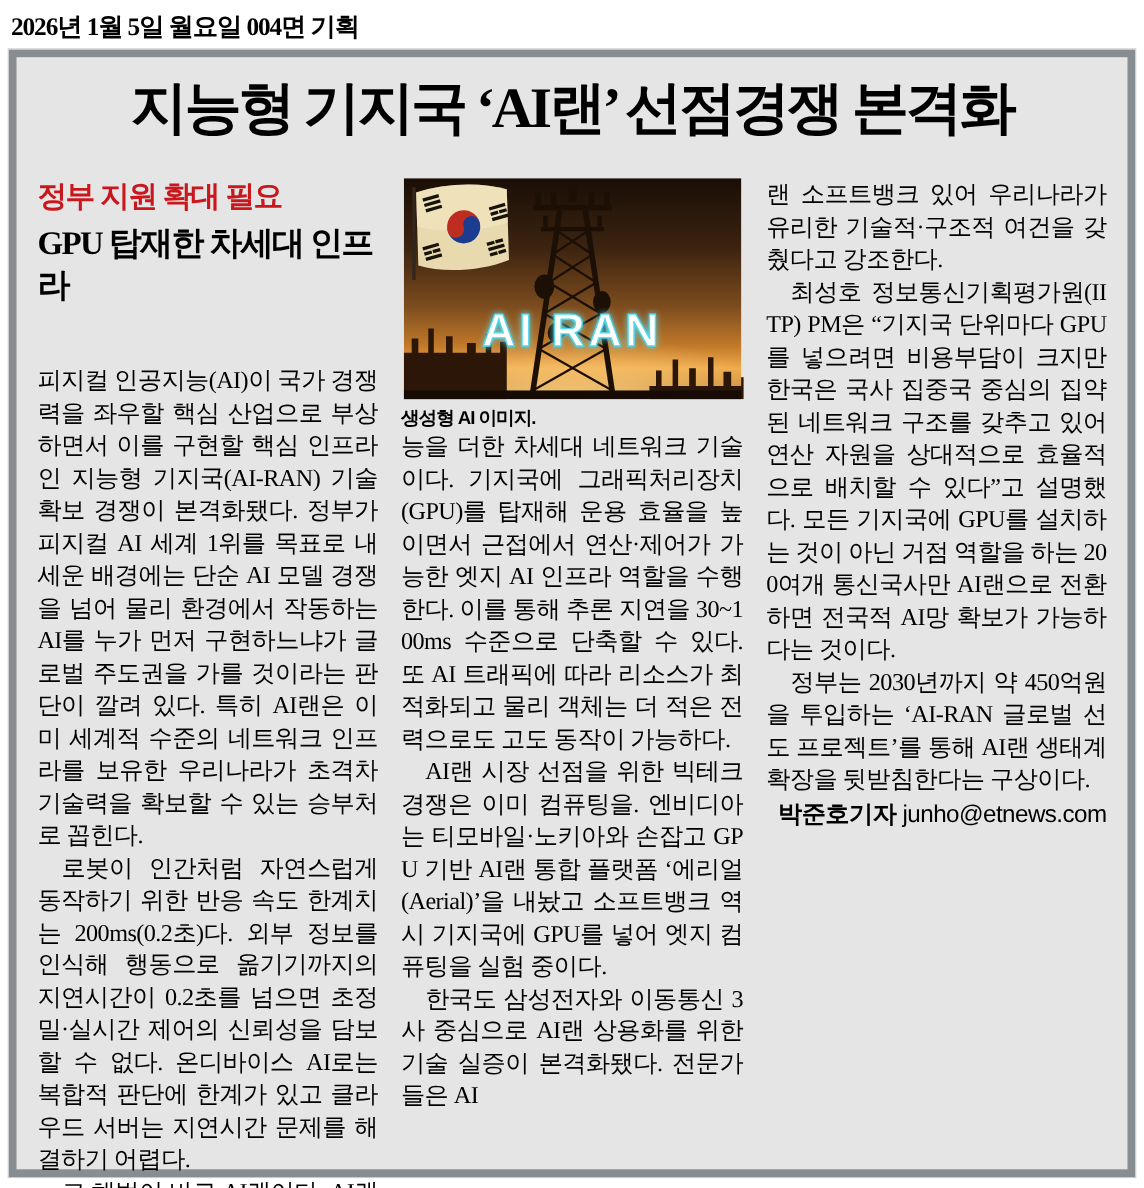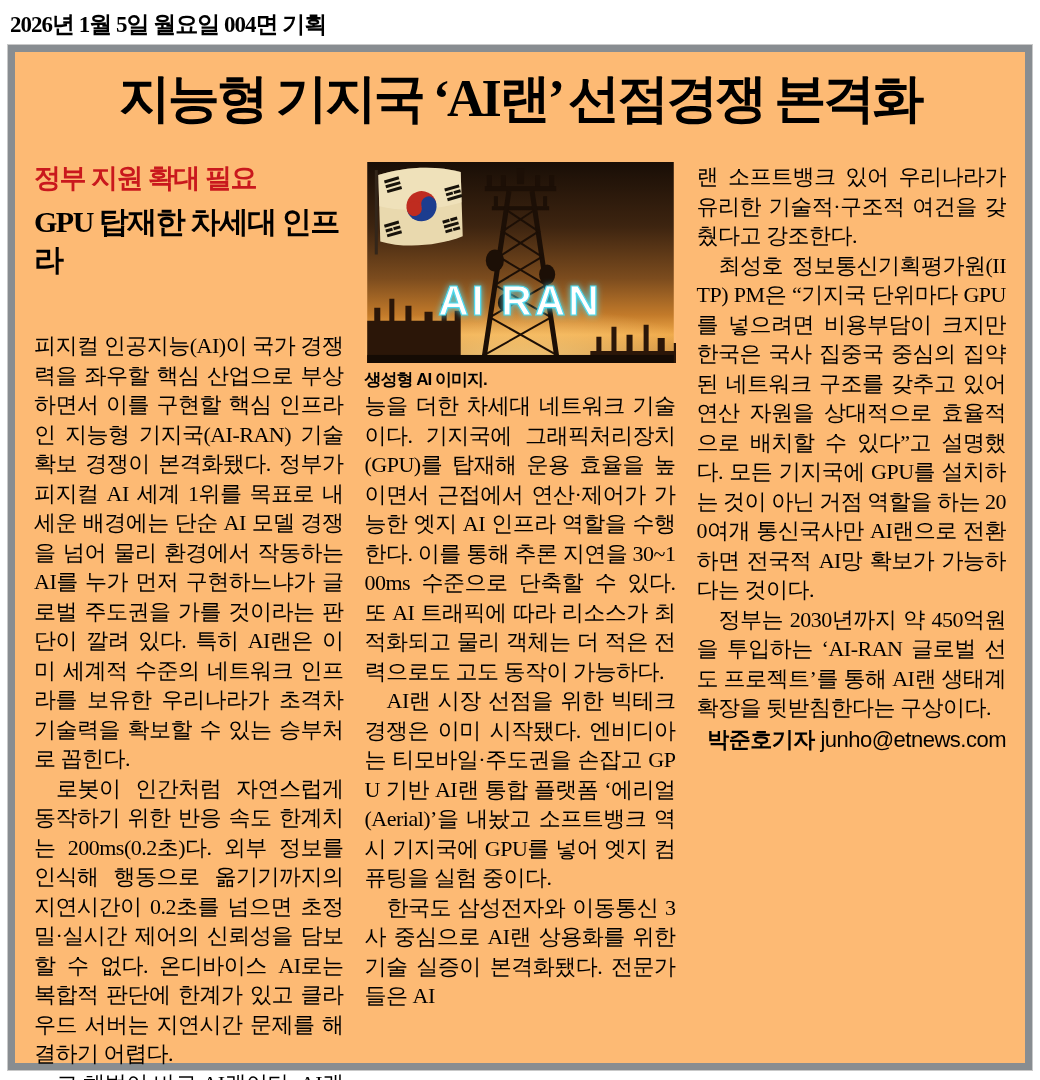--- a/index.html
+++ b/index.html
@@ -9,21 +9,21 @@
   .topbar{position:absolute;left:10px;top:4px;width:1020px;height:40px;
           display:flex;justify-content:space-between;align-items:center;}
   .logo{display:flex;align-items:flex-start;gap:5px;}
   .logo svg{display:block;margin-top:2px;}
   .logo-text{font-family:"Liberation Sans", sans-serif;font-weight:bold;font-size:32px;
              letter-spacing:-2px;line-height:36px;}
   .dateline{font-family:Liberation Serif, serif;font-weight:bold;font-size:23px;
             letter-spacing:-1px;}
   
   .frame{position:absolute;left:8px;top:45px;width:1010px;height:1011px;
-         border:7px solid #888d91;outline:1px solid #c9c9c9;background:#fdba74;}
+         border:7px solid #888d91;outline:1px solid #c9c9c9;background:#e5e5e5;}
   .headline{margin:16px 14px 0;text-align:center;font-weight:bold;font-size:52px;
             letter-spacing:-3px;line-height:62px;}
   .columns{display:flex;gap:21px;padding:0 19px;margin-top:32px;}
   .col{width:311px;}
   
   .kicker{font-family:"Liberation Sans", sans-serif;font-weight:bold;font-size:27px;
           letter-spacing:-1.5px;line-height:32px;}
   .subhead{font-weight:bold;font-size:30px;letter-spacing:-1.5px;line-height:38px;margin-top:9px;}
   
   .body-text{margin-top:52px;}
@@ -159,21 +159,21 @@
               <path d="M222,200 v-12 h6 v-14 h5 v14 h10 v-24 h5 v24 h10 v-16 h6 v16 h11 v-26 h5 v26 h9 v-13 h7 v13 h9 v-8 h5 v20 Z"></path>
               <rect x="0" y="192" width="305" height="8" fill="#150b04"></rect>
             </g>
 
             <text x="152" y="152" text-anchor="middle" font-size="42" font-weight="bold" font-family="Liberation Sans, sans-serif" letter-spacing="3" fill="#ffffff" stroke="#4fd9ef" stroke-width="1.2" filter="url(#cyanGlow)">AI RAN</text>
           </svg>
           <figcaption>생성형 AI 이미지.</figcaption>
         </figure>
         <div class="body-text col2-body flush">
             <p>능을 더한 차세대 네트워크 기술이다. 기지국에 그래픽처리장치(GPU)를 탑재해 운용 효율을 높이면서 근접에서 연산·제어가 가능한 엣지 AI 인프라 역할을 수행한다. 이를 통해 추론 지연을 30~100ms 수준으로 단축할 수 있다. 또 AI 트래픽에 따라 리소스가 최적화되고 물리 객체는 더 적은 전력으로도 고도 동작이 가능하다.</p>
-            <p class="indent">AI랜 시장 선점을 위한 빅테크 경쟁은 이미 시작됐다. 엔비디아는 티모바일·주도권을 손잡고 GPU 기반 AI랜 통합 플랫폼 ‘에리얼(Aerial)’을 내놨고 소프트뱅크 역시 기지국에 GPU를 넣어 엣지 컴퓨팅을 실험 중이다.</p>
+            <p class="indent">AI랜 시장 선점을 위한 빅테크 경쟁은 이미 컴퓨팅을. 엔비디아는 티모바일·노키아와 손잡고 GPU 기반 AI랜 통합 플랫폼 ‘에리얼(Aerial)’을 내놨고 소프트뱅크 역시 기지국에 GPU를 넣어 엣지 컴퓨팅을 실험 중이다.</p>
             <p class="indent">한국도 삼성전자와 이동통신 3사 중심으로 AI랜 상용화를 위한 기술 실증이 본격화됐다. 전문가들은 AI</p>
           </div>
       </div>
 
       <div class="col">
         <div class="body-text flush">
             <p>랜 소프트뱅크 있어 우리나라가 유리한 기술적·구조적 여건을 갖췄다고 강조한다.</p>
             <p class="indent">최성호 정보통신기획평가원(IITP) PM은 “기지국 단위마다 GPU를 넣으려면 비용부담이 크지만 한국은 국사 집중국 중심의 집약된 네트워크 구조를 갖추고 있어 연산 자원을 상대적으로 효율적으로 배치할 수 있다”고 설명했다. 모든 기지국에 GPU를 설치하는 것이 아닌 거점 역할을 하는 200여개 통신국사만 AI랜으로 전환하면 전국적 AI망 확보가 가능하다는 것이다.</p>
             <p class="indent">정부는 2030년까지 약 450억원을 투입하는 ‘AI-RAN 글로벌 선도 프로젝트’를 통해 AI랜 생태계 확장을 뒷받침한다는 구상이다.</p>
           </div>

